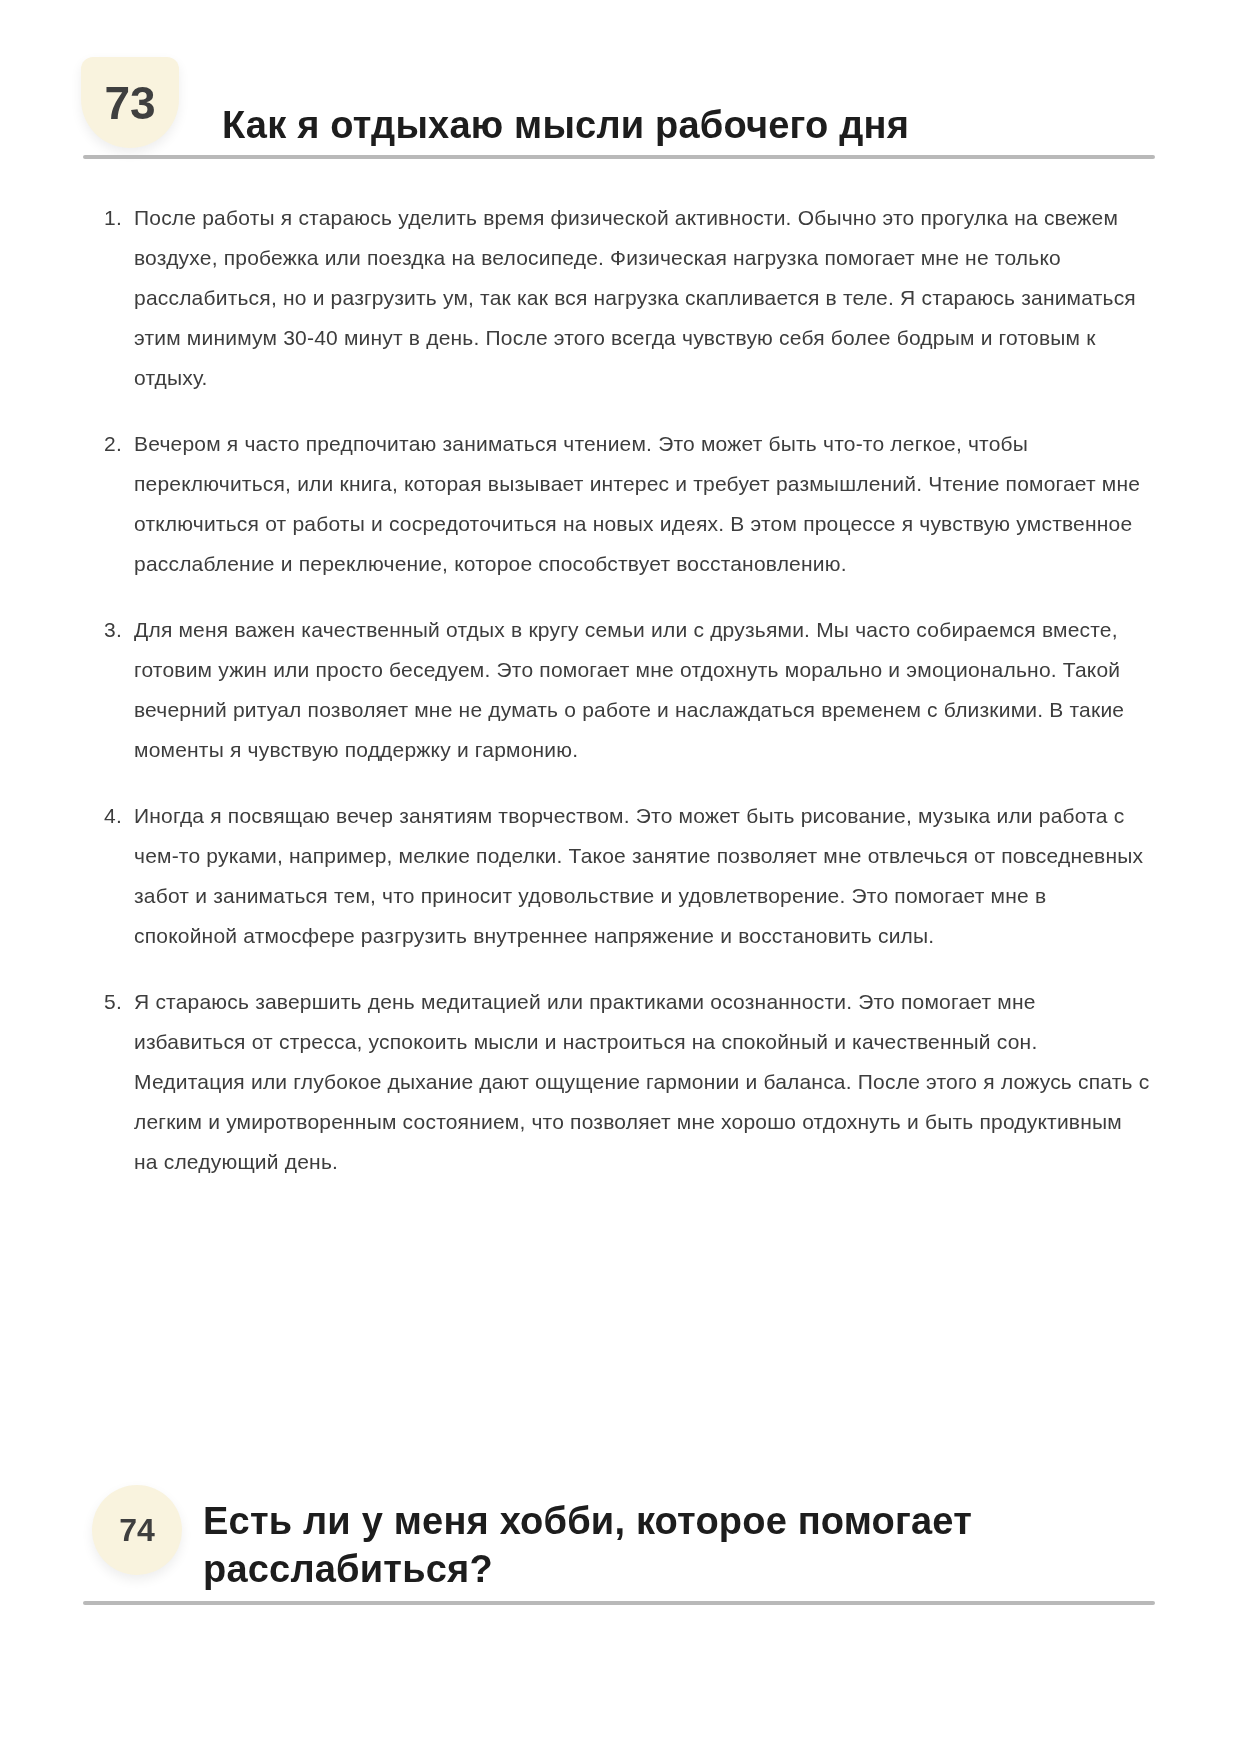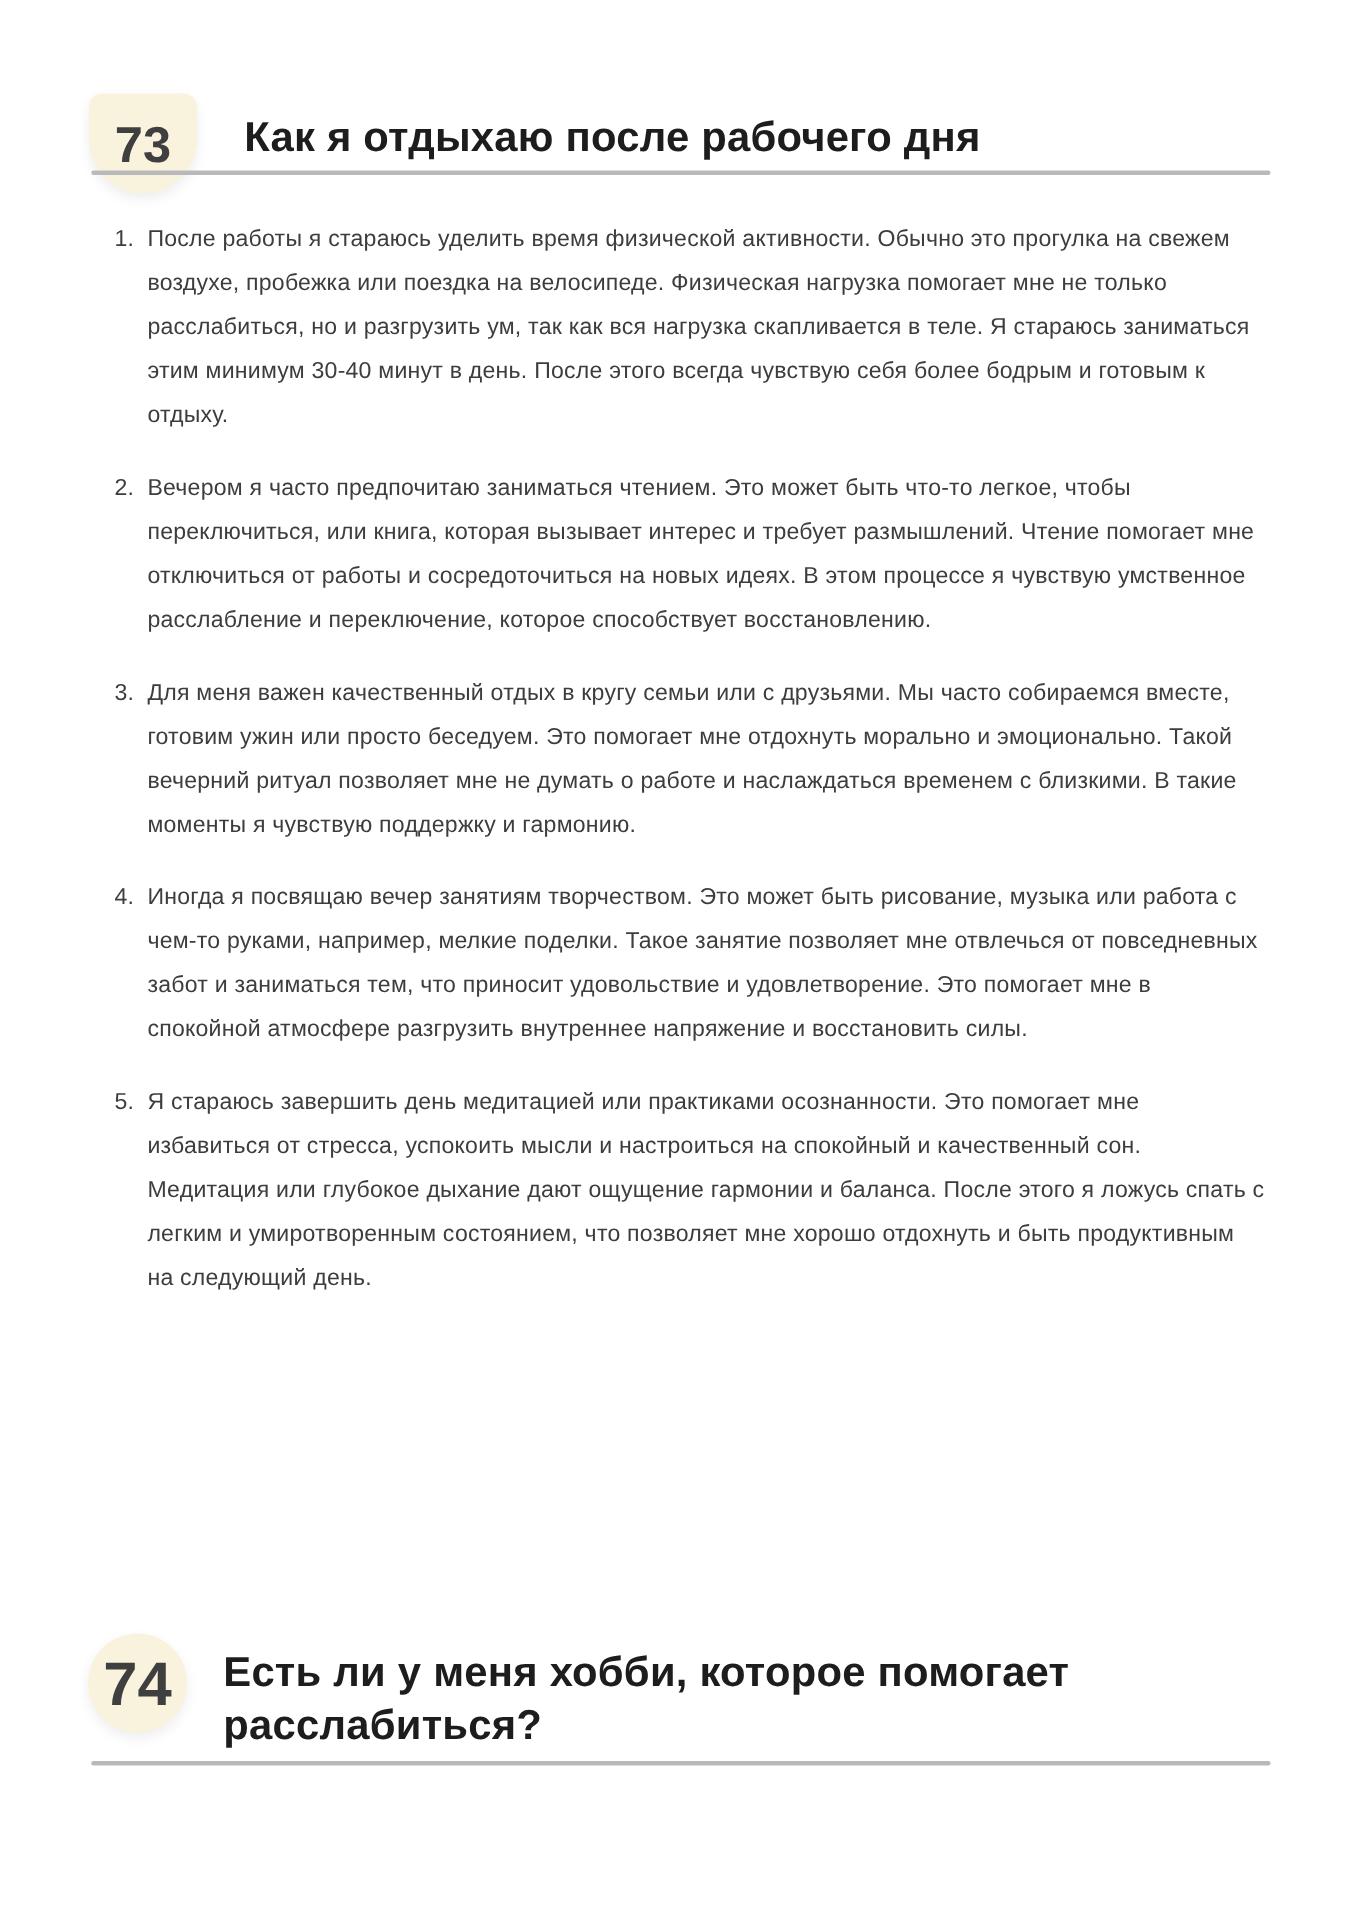--- a/index.html
+++ b/index.html
@@ -28,29 +28,28 @@
     font-weight: 700;
     font-size: 46px;
     box-shadow: 0 5px 12px rgba(0,0,0,0.07);
   }
   .badge-73 {
     left: 81px;
     top: 57px;
     width: 98px;
     height: 91px;
     border-radius: 12px 12px 49px 49px;
-    margin-top: 28px;
   }
   .badge-74 {
-    left: 80px;
+    left: 92px;
     top: 1485px;
     width: 90px;
     height: 90px;
     border-radius: 50%;
-    font-size: 56px;
+    font-size: 32px;
   }
 
   
   .section-title {
     position: absolute;
     font-weight: 700;
     color: #1d1d1d;
     letter-spacing: 0.2px;
   }
   .title-73 {
@@ -104,21 +103,21 @@
   }
 </style>
 </head>
 <body>
 
 <div class="page">
 
   <div class="badge badge-73">
     <span>73</span>
   </div>
-  <h1 class="section-title title-73">Как я отдыхаю после рабочего дня</h1>
+  <h1 class="section-title title-73">Как я отдыхаю мысли рабочего дня</h1>
   <div class="divider divider-73"></div>
 
   <div class="list">
 
     <div class="list-item">
       <span class="num">1.</span>
       <span class="txt">После работы я стараюсь уделить время физической активности. Обычно это прогулка на свежем воздухе, пробежка или поездка на велосипеде. Физическая нагрузка помогает мне не только расслабиться, но и разгрузить ум, так как вся нагрузка скапливается в теле. Я стараюсь заниматься этим минимум 30-40 минут в день. После этого всегда чувствую себя более бодрым и готовым к отдыху.</span>
     </div>
 
     <div class="list-item">

